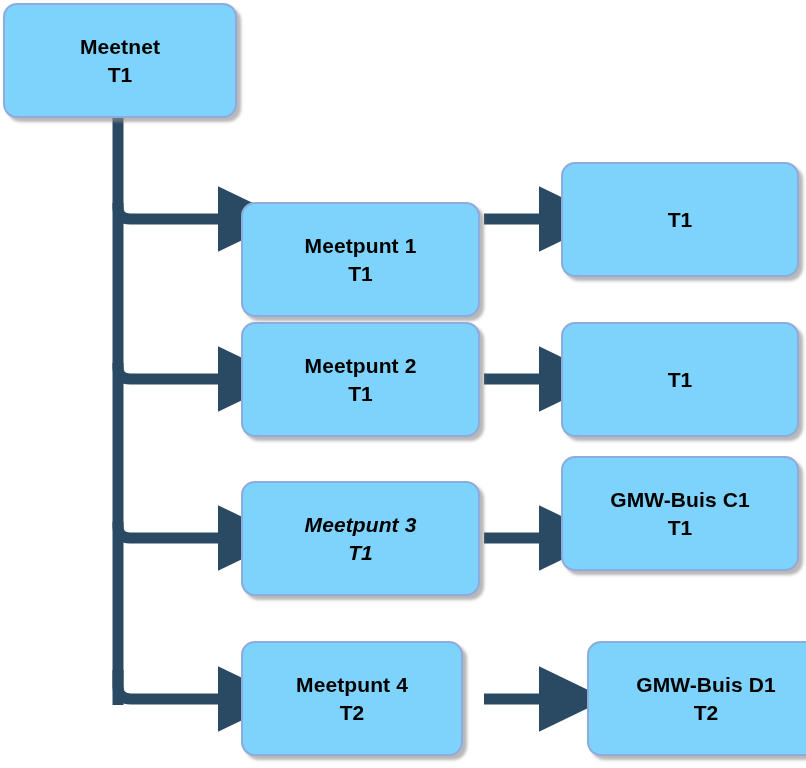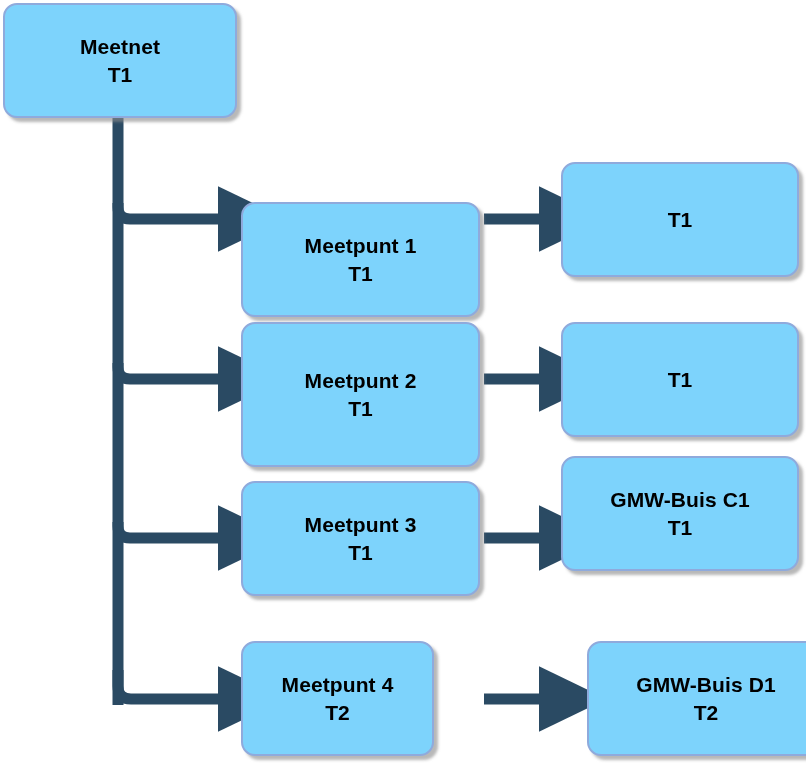--- a/index.html
+++ b/index.html
@@ -43,23 +43,23 @@
     line-height: 1.32;
     letter-spacing: 0.1px;
   }
   .node .ln1 { display: block; }
   .node .ln2 { display: block; }
 
   
   #node-meetnet      { left: 3px;   top: 3px;   width: 234px; height: 115px; }
 
   #node-meetpunt-1   { left: 241px; top: 162px; width: 239px; height: 115px; margin-top: 40px; }
-  #node-meetpunt-2   { left: 241px; top: 322px; width: 239px; height: 145px; }
-  #node-meetpunt-3   { left: 241px; top: 481px; width: 239px; height: 115px; }
-  #node-meetpunt-4   { left: 241px; top: 641px; width: 193px; height: 115px; }
+  #node-meetpunt-2   { left: 241px; top: 322px; width: 239px; height: 115px; }
+  #node-meetpunt-3   { left: 241px; top: 481px; width: 239px; height: 115px; font-style: italic; }
+  #node-meetpunt-4   { left: 241px; top: 641px; width: 222px; height: 115px; }
 
   #node-gmw-buis-a1  { left: 561px; top: 162px; width: 238px; height: 115px; }
   #node-gmw-buis-b1  { left: 561px; top: 322px; width: 238px; height: 115px; }
   #node-gmw-buis-c1  { left: 561px; top: 456px; width: 238px; height: 115px; }
   #node-gmw-buis-d1  { left: 561px; top: 641px; width: 238px; height: 115px; margin-left: 26px; }
 </style>
 </head>
 <body>
 
 <div id="canvas">

